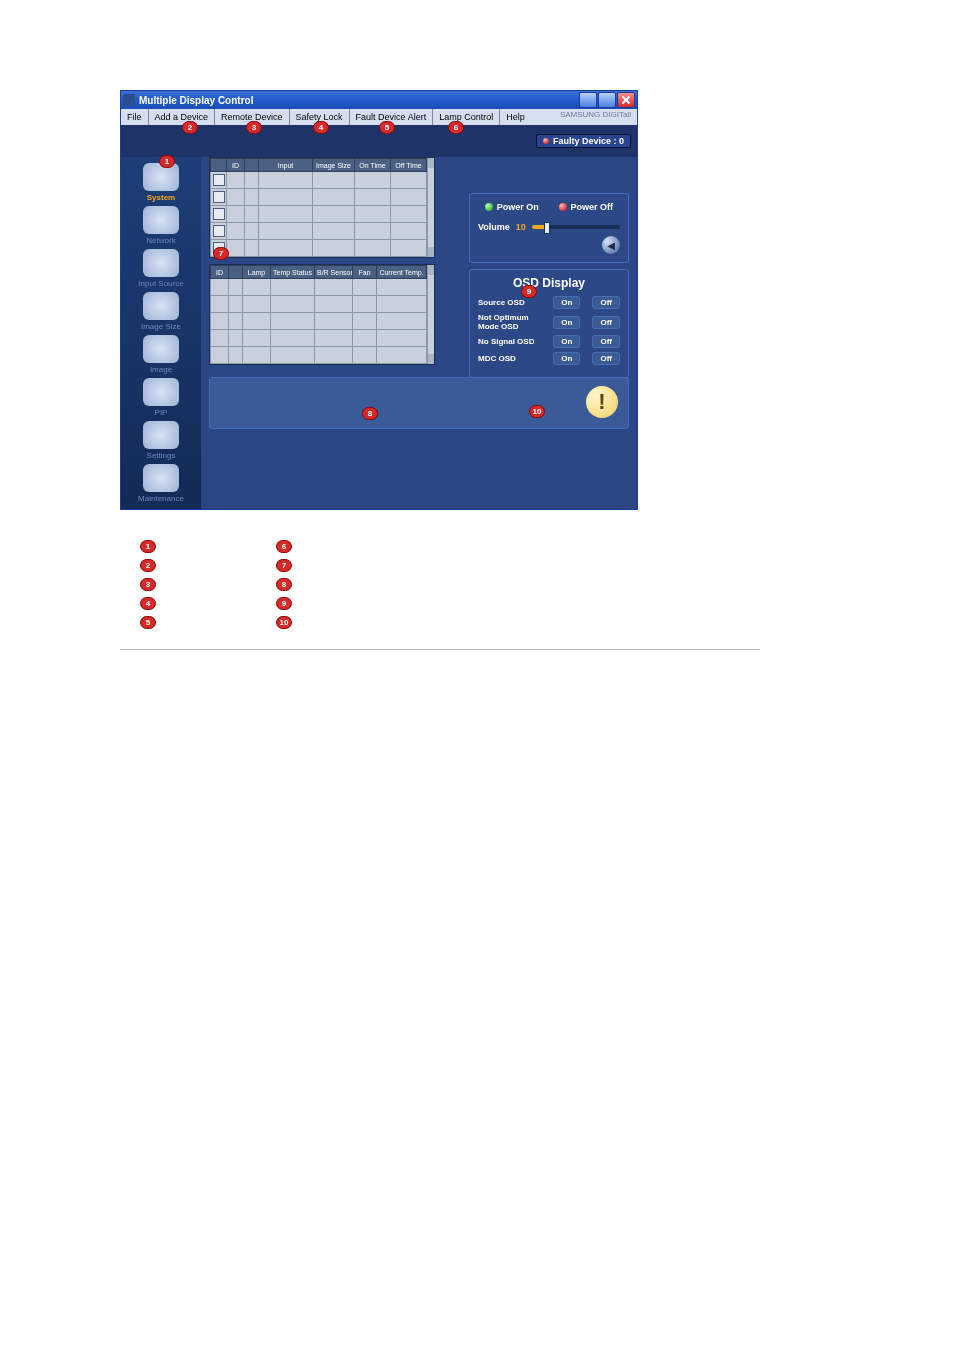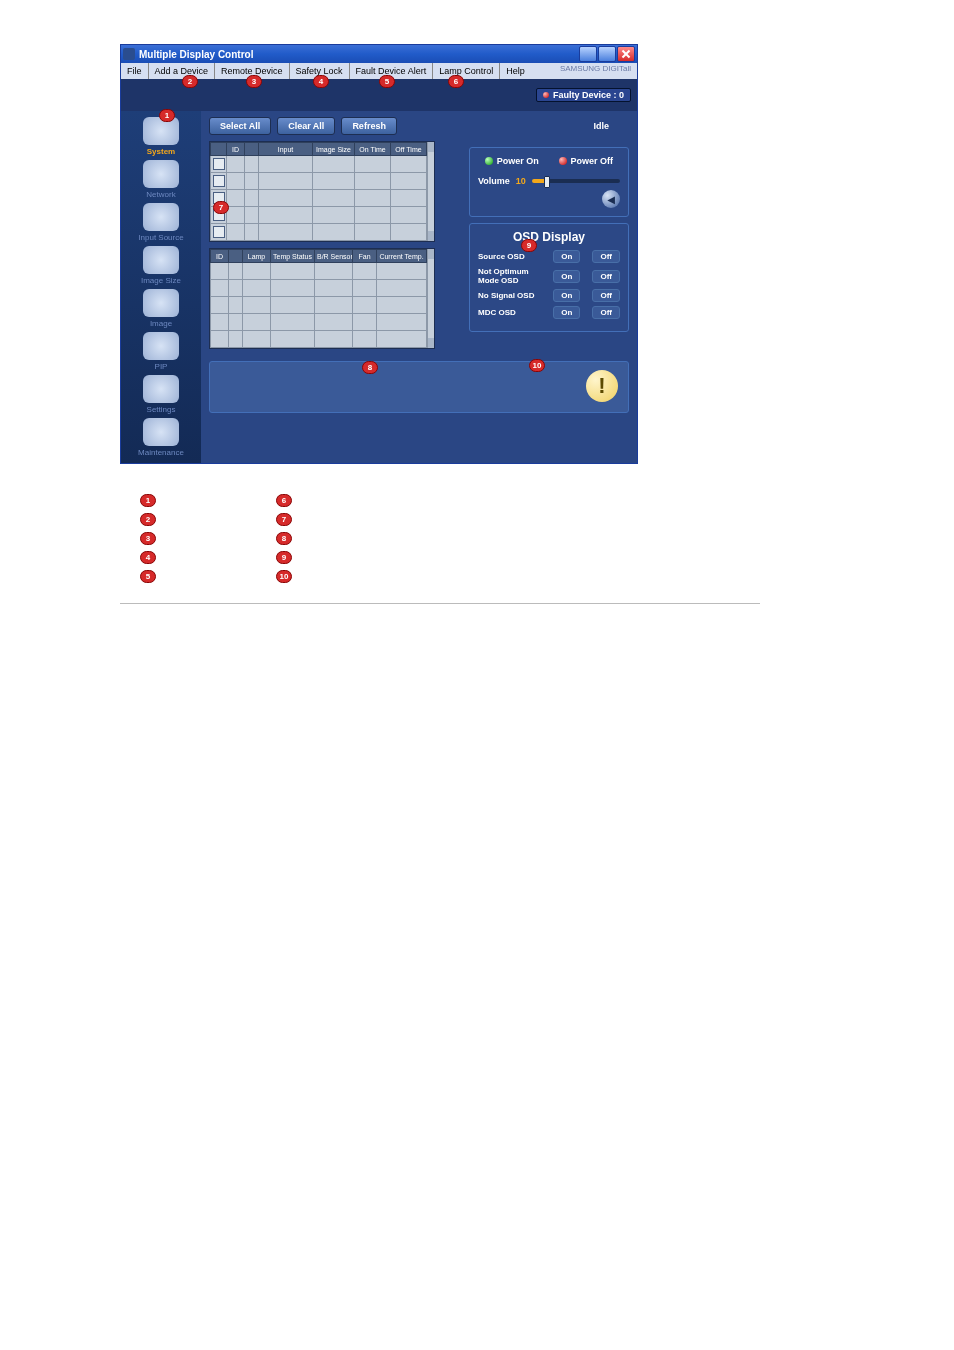--- a/index.html
+++ b/index.html
@@ -4,21 +4,21 @@
 <style>
   body {
     margin: 0;
     padding: 0;
     background: #fff;
     font-family: Arial, sans-serif;
     width: 954px;
     height: 1350px;
   }
   .page {
-    padding: 44px 0 0 0;
+    padding: 90px 0 0 0;
   }
   .app-window {
     width: 516px;
     margin-left: 120px;
     border: 1px solid #1a3c9c;
     background: #3a5fa8;
     position: relative;
   }
   .title-bar {
     height: 18px;
@@ -384,26 +384,20 @@
           <div class="side-label">Settings</div>
         </div>
         <div class="side-item">
           <div class="side-icon"></div>
           <div class="side-label">Maintenance</div>
         </div>
       </div>
 
       <div class="main-area">
 
-        <div class="tool-row">
-          <div class="tool-btn">Select All</div>
-          <div class="tool-btn">Clear All</div>
-          <div class="tool-btn">Refresh</div>
-          <div class="idle-label">Idle</div>
-        </div>
 
         <div class="grid-wrap" style="width:226px">
           <div class="grid">
             <div class="tables-row">
               <div class="table-clip">
                 <table>
                   <colgroup>
                     <col style="width:16px">
                       <col style="width:18px">
                       <col style="width:14px">

